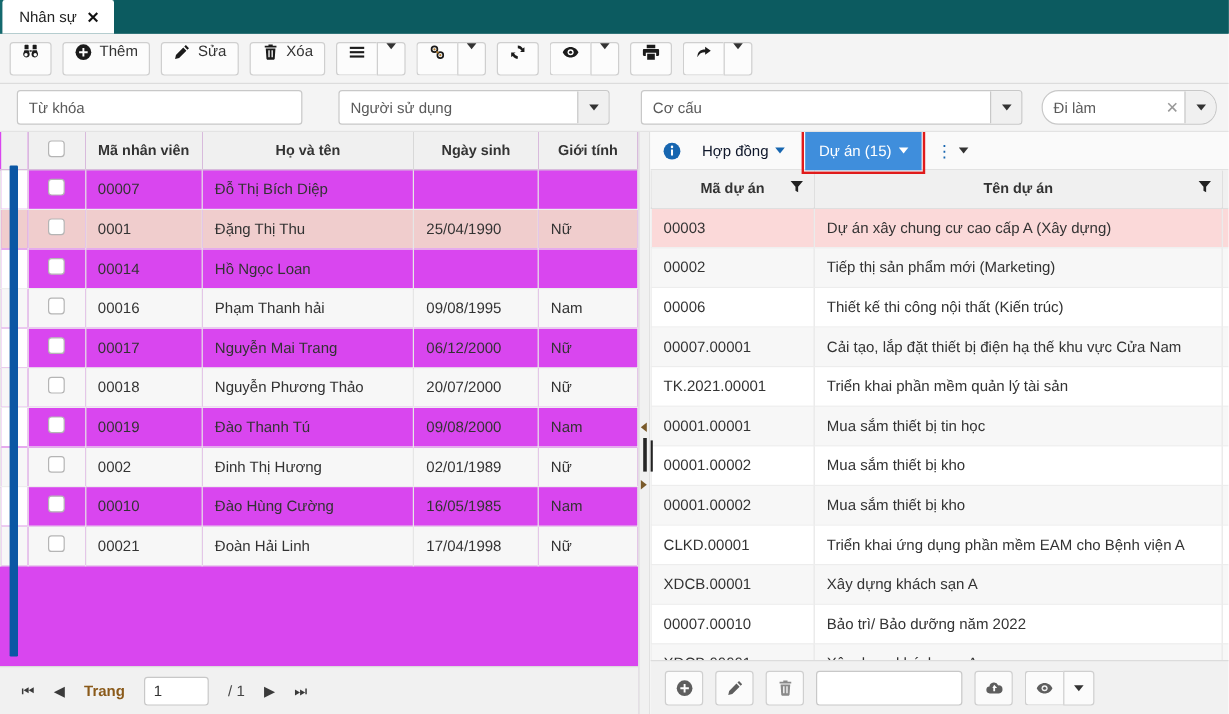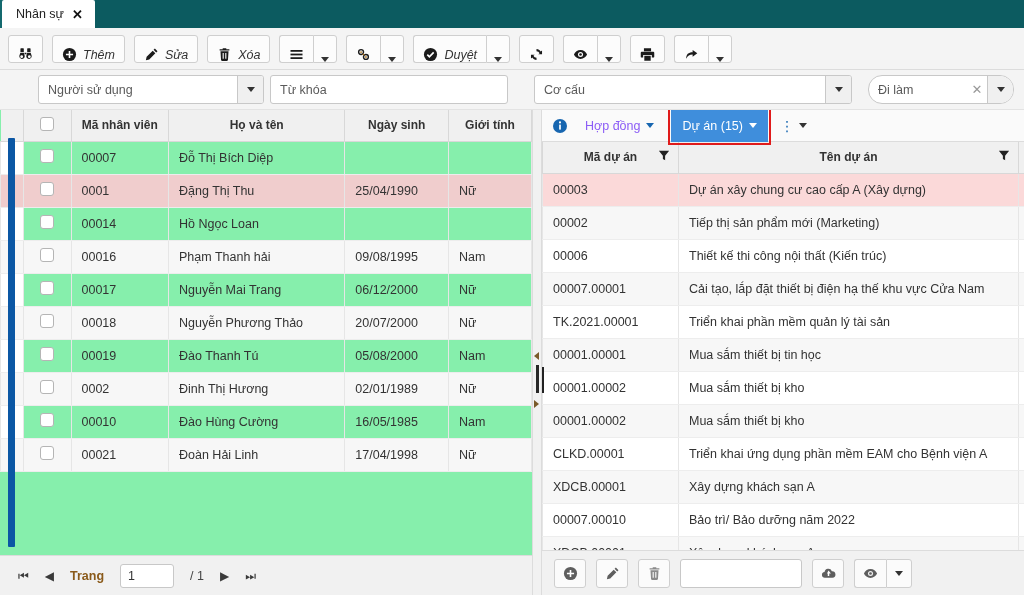--- a/index.html
+++ b/index.html
@@ -56,29 +56,28 @@
     gap: 9px;
   }
   .btngroup { display: flex; align-items: stretch; }
   .tbtn {
     height: 28px;
     min-width: 30px;
     background: #fcfcfc;
     border: 1px solid #cfcfcf;
     border-radius: 3px;
     display: flex;
-    align-items: flex-end;
+    align-items: flex-start;
     justify-content: center;
     gap: 6px;
     padding: 0 9px;
     font-size: 12.5px;
     color: #333;
     cursor: pointer;
     white-space: nowrap;
-    font-style: italic;
   }
   .btngroup .tbtn:not(:last-child) {
     border-top-right-radius: 0;
     border-bottom-right-radius: 0;
     border-right: none;
   }
   .btngroup .tbtn:not(:first-child) {
     border-top-left-radius: 0;
     border-bottom-left-radius: 0;
   }
@@ -125,21 +124,21 @@
   .fld .clearx {
     width: 20px; text-align: center; color: #999; font-size: 13px; cursor: pointer;
   }
   #f-keyword { width: 238px; margin-left: 6px; }
   #f-user { width: 226px; margin-left: 30px; }
   #f-struct { width: 318px; margin-left: 26px; }
   #f-status { width: 146px; margin-left: 16px; border-radius: 14px; }
 
   
   .main { position: absolute; top: 110px; left: 0; right: 0; bottom: 0; display: flex; }
-  .pane-left { width: 532px; position: relative; background: #86efac; display: flex; flex-direction: column; text-decoration: underline; }
+  .pane-left { width: 532px; position: relative; background: #d946ef; display: flex; flex-direction: column; text-decoration: underline; }
   .splitter {
     width: 10px; background: #f1f1f1;
     border-left: 1px solid #dcdcdc; border-right: 1px solid #dcdcdc;
     position: relative; cursor: col-resize;
   }
   .splitter .sp-arrow {
     position: absolute; left: 1px; width: 0; height: 0;
   }
   .sp-left { top: 242px; border-top: 4px solid transparent; border-bottom: 4px solid transparent; border-right: 5px solid #7a5a2a; }
   .sp-right { top: 290px; border-top: 4px solid transparent; border-bottom: 4px solid transparent; border-left: 5px solid #7a5a2a; }
@@ -222,21 +221,21 @@
 
   
   .rtabbar {
     height: 32px; background: #fafafa; border-bottom: 1px solid #dcdcdc;
     display: flex; align-items: center; gap: 6px; padding: 0 10px;
     position: relative;
   }
   .info-icon { width: 16px; height: 16px; }
   .rtab {
     height: 32px; display: flex; align-items: center; gap: 6px;
-    padding: 0 11px; font-size: 12.5px; color: #8b5cf6; cursor: pointer;
+    padding: 0 11px; font-size: 12.5px; color: #0f172a; cursor: pointer;
     white-space: nowrap;
   }
   .rtab.active { background: #3f8edc; color: #fff; }
   .rtab .caret-glyph { border-top-color: #1766b0; }
   .rtab.active .caret-glyph { border-top-color: #fff; }
   .kebab { display: flex; align-items: center; gap: 5px; padding: 0 6px; cursor: pointer; }
   .kebab .dots { color: #1766b0; font-size: 14px; line-height: 1; letter-spacing: 0; }
   .redbox {
     position: absolute;
     border: 2px solid #e01b1b;
@@ -364,34 +363,20 @@
               <circle cx="5.4" cy="5.4" r="1" fill="#b07a2a"></circle>
               <circle cx="10.6" cy="10.6" r="1" fill="#b07a2a"></circle>
             </svg>
         </span>
       </div>
       <div class="tbtn caret">
         <span class="caret-glyph"></span>
       </div>
     </div>
 
-    <div class="btngroup">
-      <div class="tbtn">
-        <span class="ico">
-          <svg viewBox="0 0 16 16" width="15" height="15">
-              <circle cx="8" cy="8" r="7" fill="#1b1b1b"></circle>
-              <path fill="none" stroke="#fff" stroke-width="1.8" d="M4.6 8.2l2.2 2.3 4.6-4.8"></path>
-            </svg>
-        </span>
-        <span>Duyệt</span>
-      </div>
-      <div class="tbtn caret">
-        <span class="caret-glyph"></span>
-      </div>
-    </div>
 
     <div class="btngroup">
       <div class="tbtn">
         <span class="ico">
           <svg viewBox="0 0 16 16" width="15" height="15">
               <path fill="#1b1b1b" d="M8 2.1c1.9 0 3.55 1.05 4.4 2.6l1.5-1v4.1H9.9l1.45-1.05A3.9 3.9 0 0 0 8 4.5V2.1zM8 13.9c-1.9 0-3.55-1.05-4.4-2.6l-1.5 1V8.2h4l-1.45 1.05A3.9 3.9 0 0 0 8 11.5v2.4z"></path>
             </svg>
         </span>
       </div>
     </div>
@@ -429,29 +414,29 @@
             </svg>
         </span>
       </div>
       <div class="tbtn caret">
         <span class="caret-glyph"></span>
       </div>
     </div>
   </div>
 
   <div class="filterbar">
+    <div class="fld" id="f-keyword">
+      <span class="txt">Từ khóa</span>
+    </div>
+
     <div class="fld" id="f-user">
       <span class="txt">Người sử dụng</span>
       <span class="ddbtn">
         <span class="caret-glyph"></span>
       </span>
-    </div>
-
-    <div class="fld" id="f-keyword">
-      <span class="txt">Từ khóa</span>
     </div>
 
     <div class="fld" id="f-struct">
       <span class="txt">Cơ cấu</span>
       <span class="ddbtn">
         <span class="caret-glyph"></span>
       </span>
     </div>
 
     <div class="fld" id="f-status">
@@ -535,21 +520,21 @@
                 <td>00018</td>
                 <td>Nguyễn Phương Thảo</td>
                 <td>20/07/2000</td>
                 <td>Nữ</td>
               </tr>
               <tr>
                 <td class="marker-cell"></td>
                 <td class="cellcenter"><span class="cb"></span></td>
                 <td>00019</td>
                 <td>Đào Thanh Tú</td>
-                <td>05/08/2000</td>
+                <td>09/08/2000</td>
                 <td>Nam</td>
               </tr>
               <tr class="alt">
                 <td class="marker-cell"></td>
                 <td class="cellcenter"><span class="cb"></span></td>
                 <td>0002</td>
                 <td>Đinh Thị Hương</td>
                 <td>02/01/1989</td>
                 <td>Nữ</td>
               </tr>

